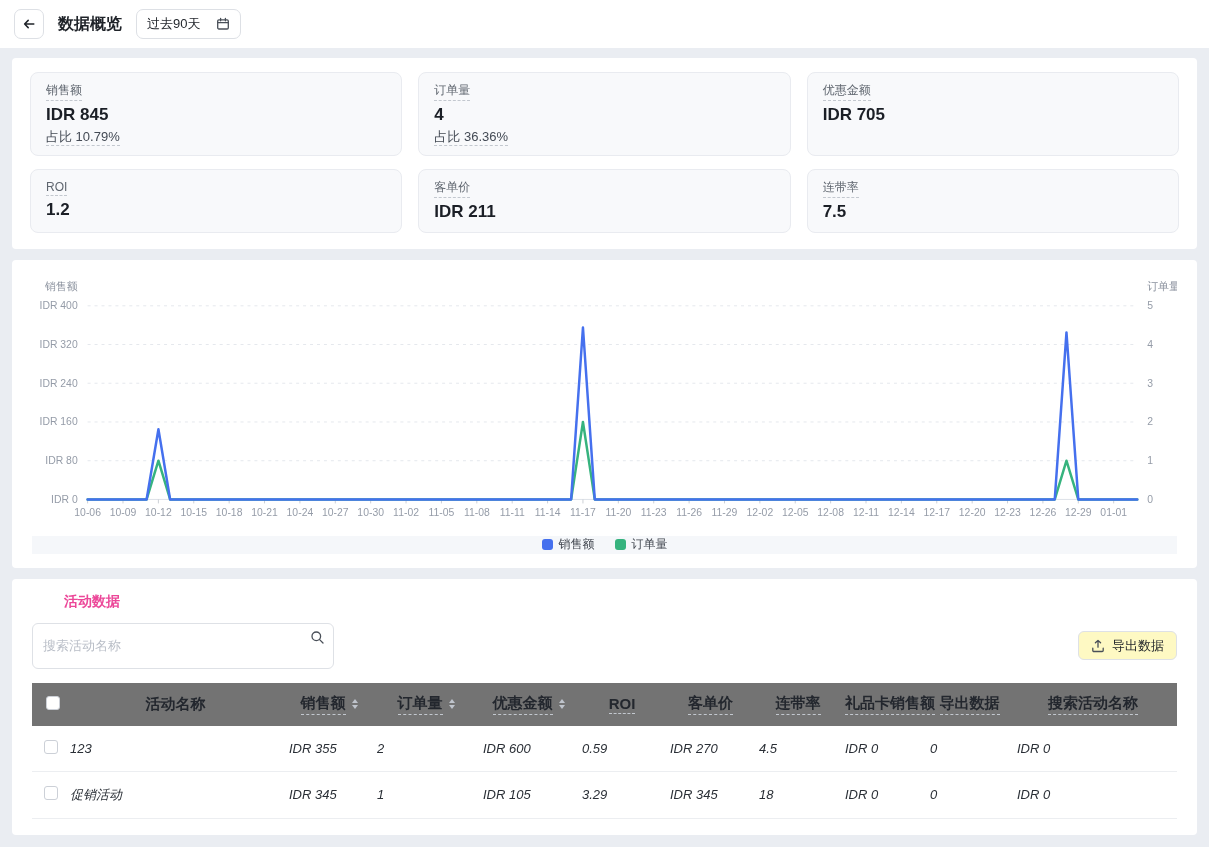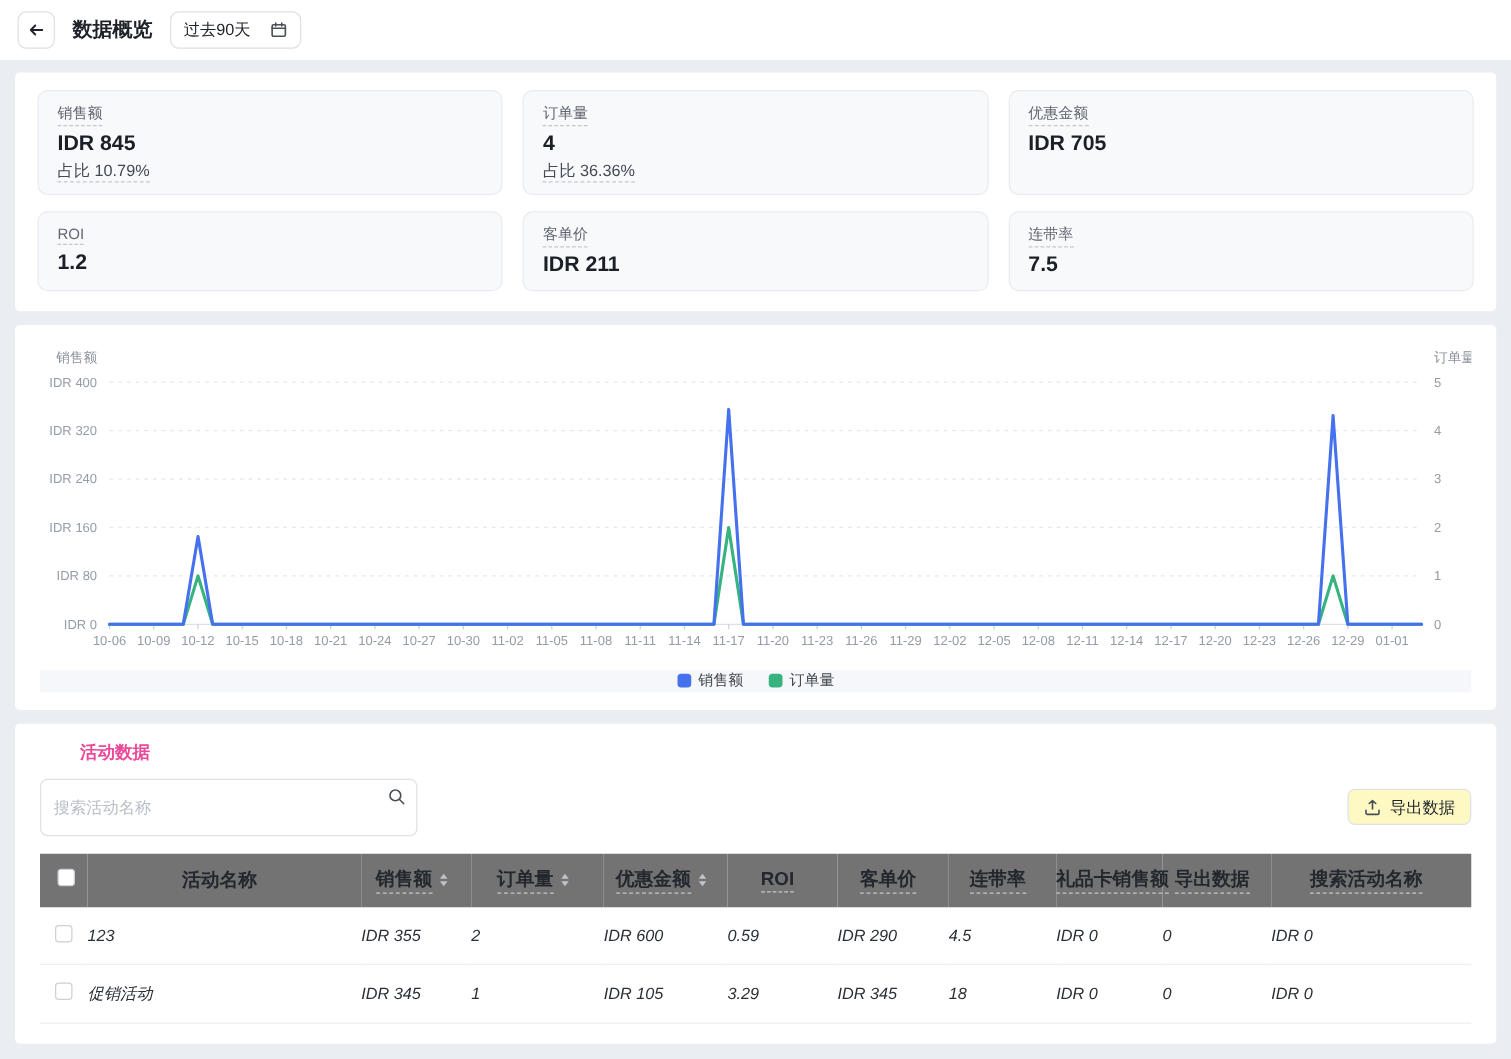--- a/index.html
+++ b/index.html
@@ -294,21 +294,21 @@
         </tr>
       </thead>
       <tbody>
         <tr>
           <td><span class="checkbox"></span></td>
           <td>123</td>
           <td>IDR 355</td>
           <td>2</td>
           <td>IDR 600</td>
           <td>0.59</td>
-          <td>IDR 290</td>
+          <td>IDR 270</td>
           <td>4.5</td>
           <td>IDR 0</td>
           <td>0</td>
           <td>IDR 0</td>
         </tr>
         <tr>
           <td><span class="checkbox"></span></td>
           <td>促销活动</td>
           <td>IDR 345</td>
           <td>1</td>

